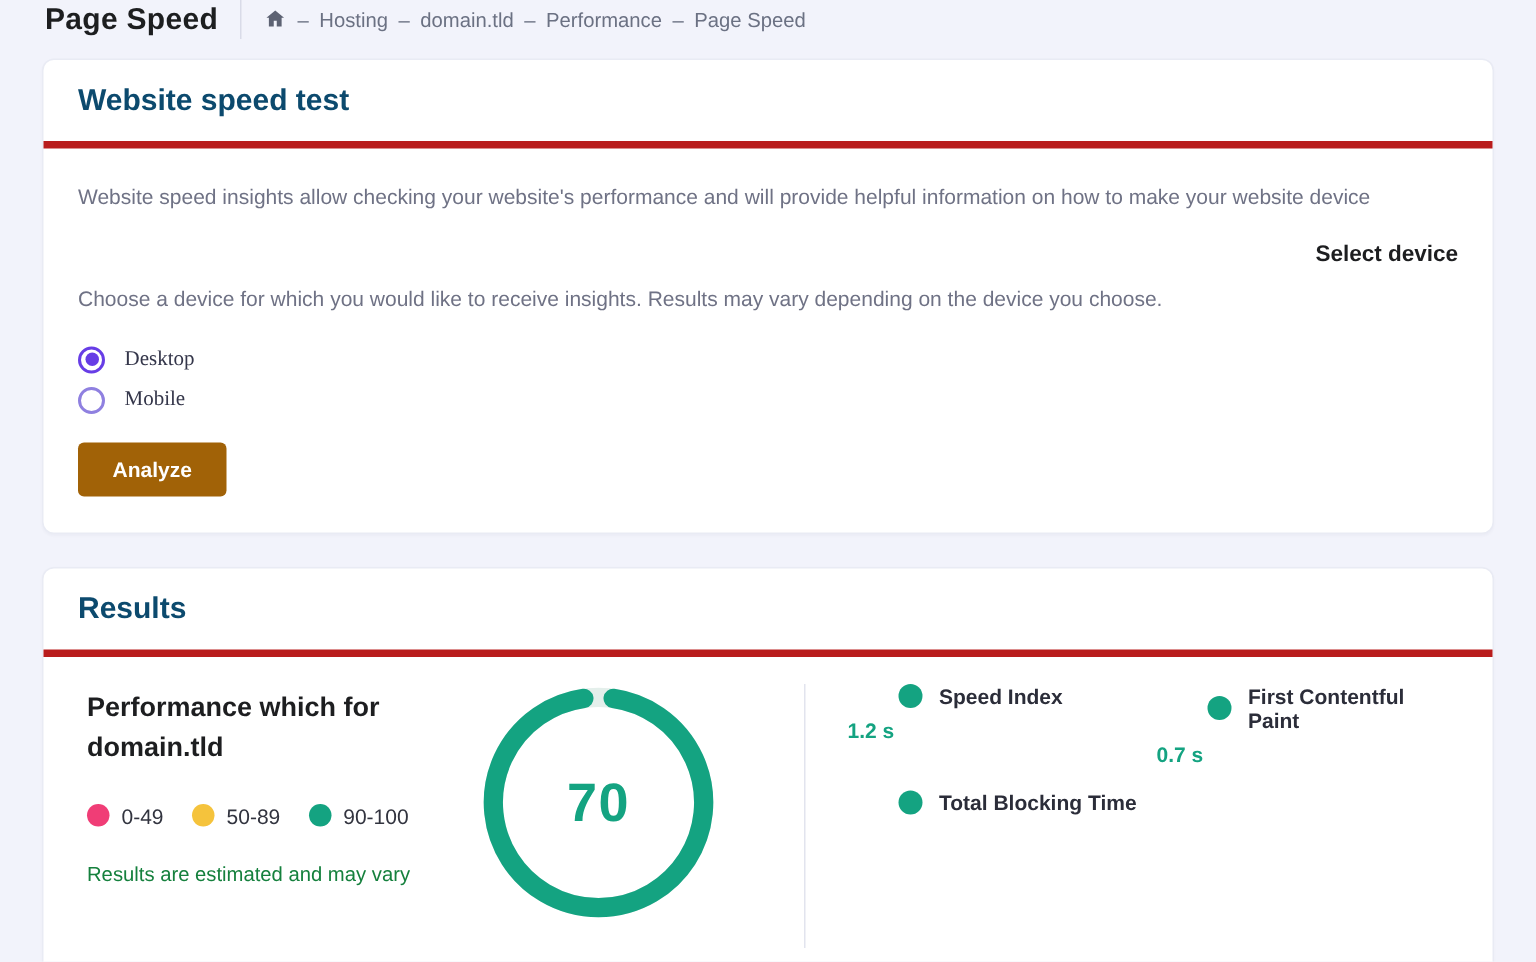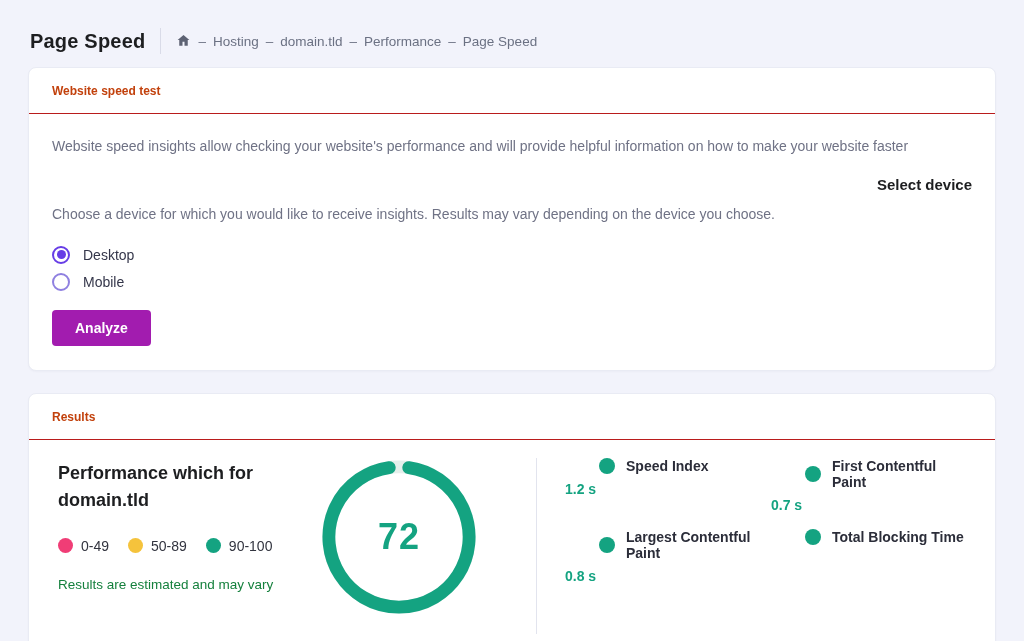--- a/index.html
+++ b/index.html
@@ -7,64 +7,64 @@
   body {
     font-family: "Liberation Sans", "DejaVu Sans", sans-serif;
     background: #f2f3fb;
     color: #1d1e20;
     overflow: hidden;
   }
 
   
   .page-header {
     display: flex; align-items: center;
-    padding: 28px 30px 13px 30px; gap: 15px;
+    padding: 0 30px 13px 30px; gap: 15px;
   }
   .page-title { font-size: 20px; font-weight: 700; letter-spacing: .2px; color: #1d1e20; }
   .header-divider { width: 1px; height: 26px; background: #d9dbe8; }
   .breadcrumb { display: flex; align-items: center; gap: 7px; font-size: 13.5px; color: #6b7183; }
   .breadcrumb .home-ic { display: inline-flex; margin-top: -2px; }
   .breadcrumb .sep { color: #6b7183; }
 
   
   .content { padding: 0 28px; display: flex; flex-direction: column; gap: 22px; }
   .card {
     background: #ffffff;
     border: 1px solid #e9ebf4;
     border-radius: 8px;
     box-shadow: 0 1px 2px rgba(30,30,60,.03);
   }
   .card-header {
     padding: 16px 23px 15px 23px;
-    font-size: 12px; font-weight: 700; color: #c2410c;
-    border-bottom: 1px solid #b91c1c;
+    font-size: 20px; font-weight: 700; color: #0c4a6e;
+    border-bottom: 5px solid #b91c1c;
   }
   .card-body { padding: 20px 23px 24px 23px; }
 
   
   .desc { font-size: 14px; color: #6f7285; line-height: 1.45; }
   .desc.first { margin: 2px 0 20px 0; }
   .section-title { font-size: 15px; font-weight: 700; margin-bottom: 11px; color: #1d1e20; text-align: right; }
   .desc.second { margin-bottom: 21px; }
   .radio-group { display: flex; flex-direction: column; gap: 9px; }
-  .radio-row { display: flex; align-items: center; gap: 13px; cursor: pointer; width: fit-content; }
+  .radio-row { display: flex; align-items: center; gap: 13px; cursor: pointer; width: fit-content; font-family: Liberation Serif, serif; }
   .radio {
     width: 18px; height: 18px; border-radius: 50%;
     border: 2px solid #8f80e0; background: #fff;
     display: inline-flex; align-items: center; justify-content: center;
     flex: 0 0 auto;
   }
   .radio.checked { border-color: #673de6; }
   .radio.checked::after {
     content: ""; width: 9px; height: 9px; border-radius: 50%; background: #673de6;
   }
   .radio-label { font-size: 14px; color: #34364a; }
   .analyze-btn {
     margin-top: 19px;
-    background: #a21caf; color: #ffffff;
+    background: #a16207; color: #ffffff;
     border: none; border-radius: 4px;
     font-family: inherit; font-size: 14px; font-weight: 700;
     padding: 10px 23px; cursor: pointer; display: inline-block;
   }
 
   
   .results-body { display: flex; align-items: flex-start; padding: 18px 23px 26px 29px; }
   .score-info { width: 232px; flex: 0 0 auto; }
   .score-title { font-size: 18px; font-weight: 700; line-height: 1.5; color: #1d1e20; margin: 2px 0 24px 0; }
   .legend { display: flex; align-items: flex-start; gap: 19px; }
@@ -111,21 +111,21 @@
     <span class="sep">–</span>
     <span>Page Speed</span>
   </nav>
 </header>
 
 <main class="content">
 
   <section class="card">
     <div class="card-header">Website speed test</div>
     <div class="card-body">
-      <p class="desc first">Website speed insights allow checking your website's performance and will provide helpful information on how to make your website faster</p>
+      <p class="desc first">Website speed insights allow checking your website's performance and will provide helpful information on how to make your website device</p>
       <h3 class="section-title">Select device</h3>
       <p class="desc second">Choose a device for which you would like to receive insights. Results may vary depending on the device you choose.</p>
       <div class="radio-group">
         <div class="radio-row">
           <span class="radio checked"></span>
           <span class="radio-label">Desktop</span>
         </div>
         <div class="radio-row">
           <span class="radio"></span>
           <span class="radio-label">Mobile</span>
@@ -156,21 +156,21 @@
           </div>
         </div>
         <p class="score-note">Results are estimated and may vary</p>
       </div>
 
       <div class="gauge-wrap">
         <svg width="158" height="158" viewBox="0 0 160 160">
           <circle cx="80" cy="80" r="71" fill="none" stroke="#e4efeb" stroke-width="13"></circle>
           <path d="M 89.88 9.69 A 71 71 0 1 1 70.12 9.69" fill="none" stroke="#14a381" stroke-width="13" stroke-linecap="round"></path>
         </svg>
-        <div class="gauge-score">72</div>
+        <div class="gauge-score">70</div>
       </div>
 
       <div class="v-divider"></div>
 
       <div class="metrics">
         <div class="metric">
           <div class="metric-head">
             <span class="metric-dot"></span>
             <span class="metric-label">Speed Index</span>
           </div>
@@ -179,27 +179,20 @@
         <div class="metric">
           <div class="metric-head">
             <span class="metric-dot"></span>
             <span class="metric-label">First Contentful Paint</span>
           </div>
           <div class="metric-value">0.7 s</div>
         </div>
         <div class="metric">
           <div class="metric-head">
             <span class="metric-dot"></span>
-            <span class="metric-label">Largest Contentful Paint</span>
-          </div>
-          <div class="metric-value">0.8 s</div>
-        </div>
-        <div class="metric">
-          <div class="metric-head">
-            <span class="metric-dot"></span>
             <span class="metric-label">Total Blocking Time</span>
           </div>
         </div>
       </div>
 
     </div>
   </section>
 </main>
 
 </body></html>

